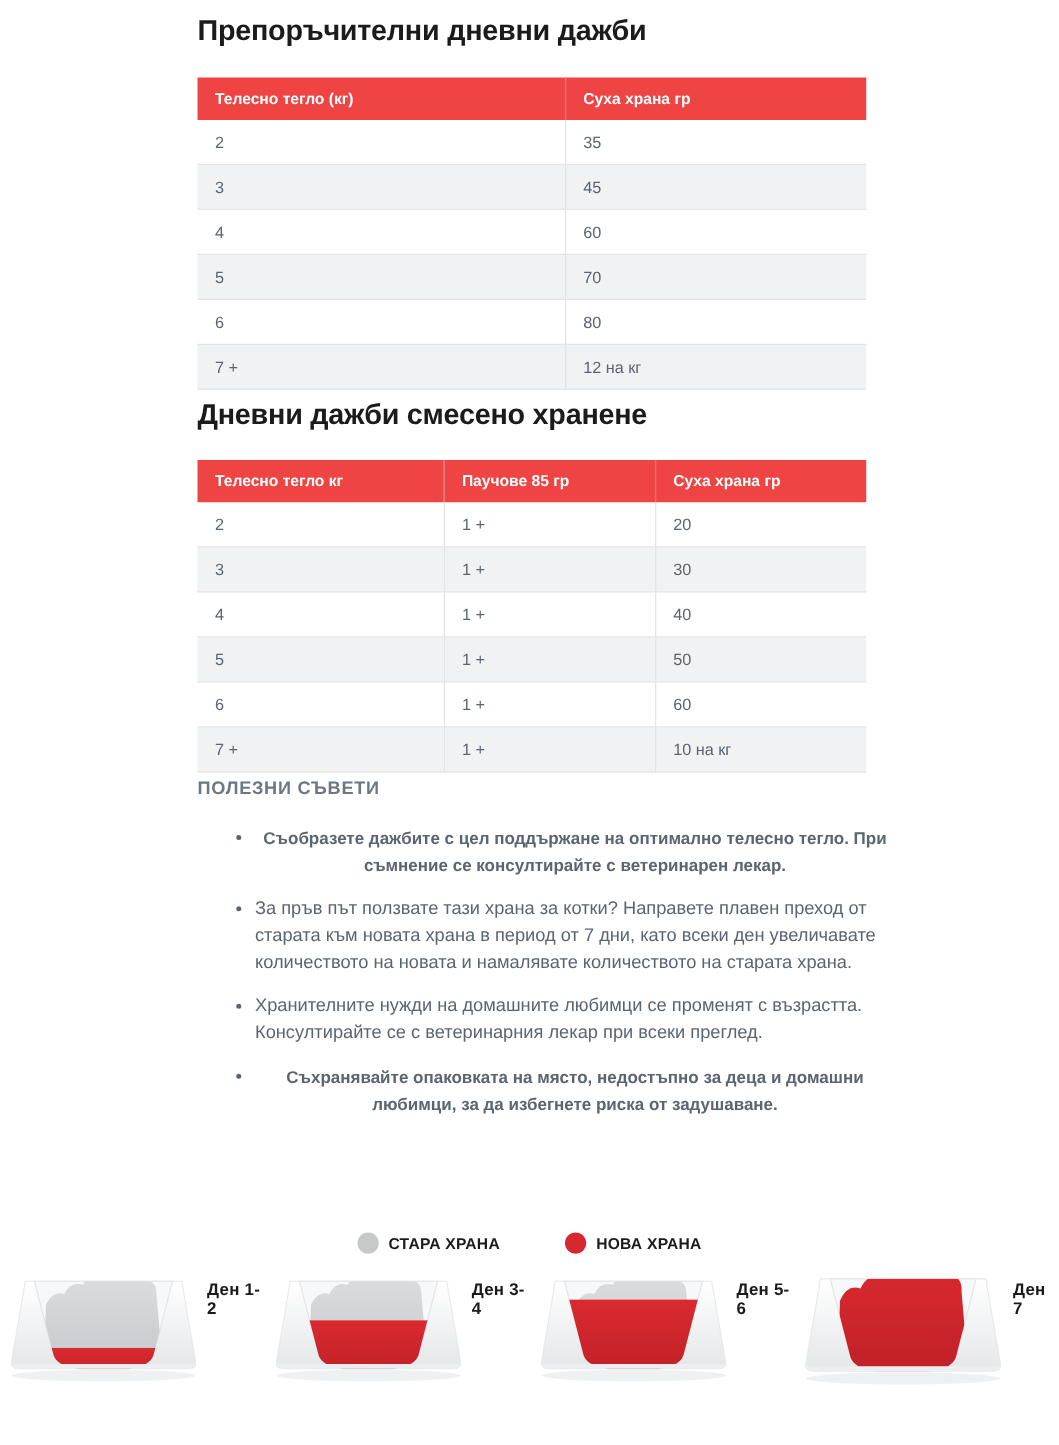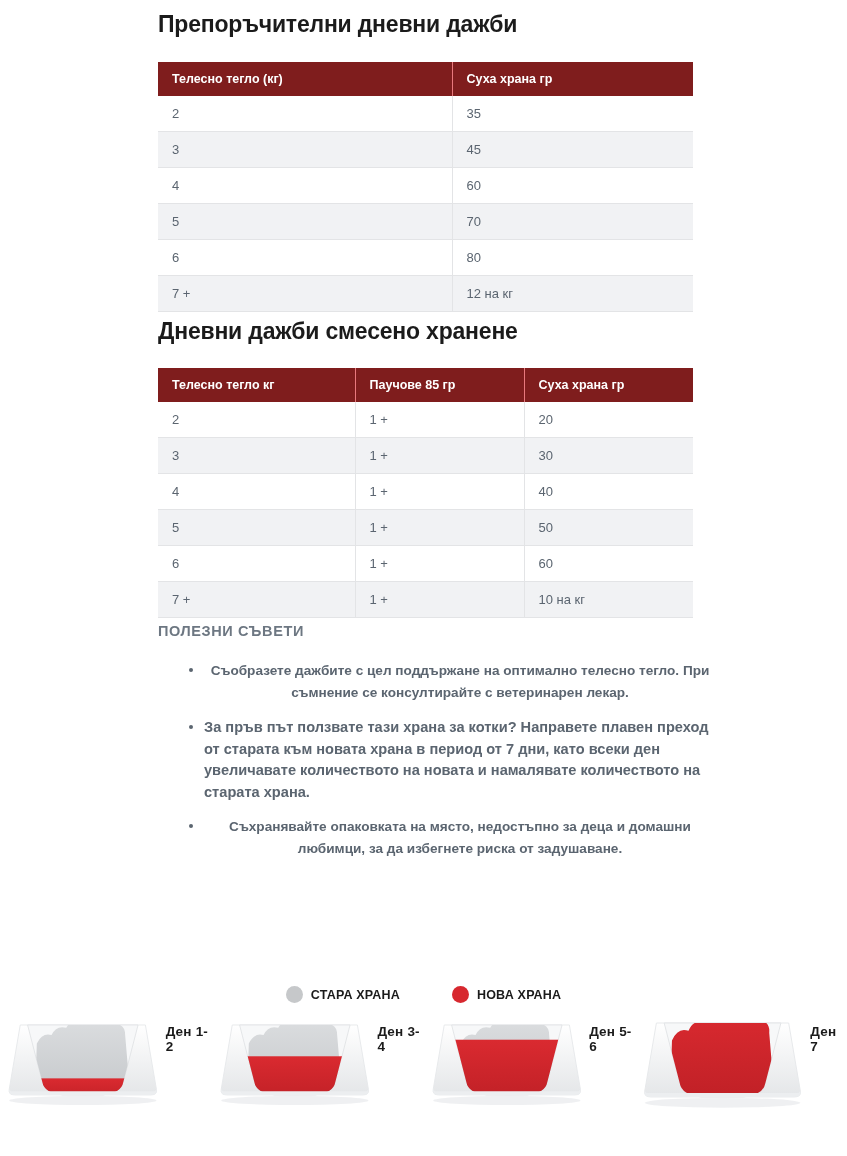--- a/index.html
+++ b/index.html
@@ -48,21 +48,21 @@
     left: 0;
     width: 535px;
     border-collapse: collapse;
     table-layout: fixed;
     font-size: 13px;
   }
   table.table-1 { top: 62px; }
   table.table-2 { top: 368px; }
 
   table.ration-table th {
-    background: #7f1d1d;
+    background: #ef4444;
     color: #ffffff;
     font-size: 12.5px;
     font-weight: bold;
     text-align: left;
     padding: 10px 14px;
     height: 13px;
     border-right: 1px solid #e9797d;
     white-space: nowrap;
   }
   table.ration-table th:last-child { border-right: none; }
@@ -106,21 +106,20 @@
     margin: 0;
     padding: 0 0 0 22px;
     list-style: none;
   }
   ul.tips li {
     position: relative;
     margin: 0 0 13px 0;
     font-size: 14.6px;
     line-height: 21.5px;
     color: #5b6570;
-    font-weight: bold;
   }
   ul.tips li::before {
     content: "";
     position: absolute;
     left: -15px;
     top: 8px;
     width: 4px;
     height: 4px;
     border-radius: 50%;
     background: #5b6570;
@@ -268,20 +267,21 @@
           <td>10 на кг</td>
         </tr>
       </tbody>
     </table>
 
     <div class="tips-heading">ПОЛЕЗНИ СЪВЕТИ</div>
 
     <ul class="tips">
       <li class="bold">Съобразете дажбите с цел поддържане на оптимално телесно тегло. При съмнение се консултирайте с ветеринарен лекар.</li>
       <li>За пръв път ползвате тази храна за котки? Направете плавен преход от старата към новата храна в период от 7 дни, като всеки ден увеличавате количеството на новата и намалявате количеството на старата храна.</li>
+      <li>Хранителните нужди на домашните любимци се променят с възрастта. Консултирайте се с ветеринарния лекар при всеки преглед.</li>
       <li class="bold">Съхранявайте опаковката на място, недостъпно за деца и домашни любимци, за да избегнете риска от задушаване.</li>
     </ul>
 
   </div>
 
   <div class="legend">
     <div class="legend-item">
       <span class="legend-dot old"></span>
       <span>СТАРА ХРАНА</span>
     </div>

